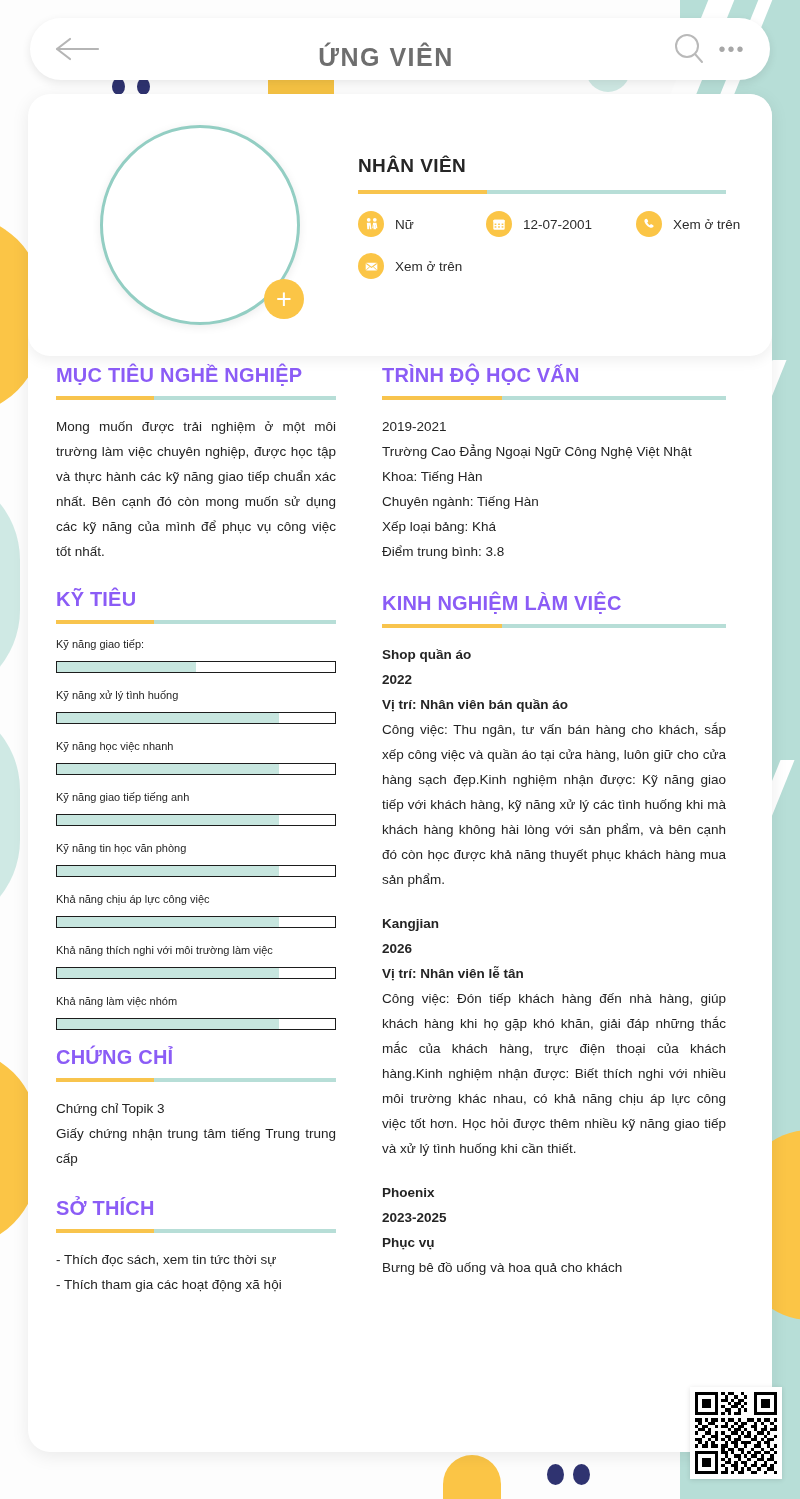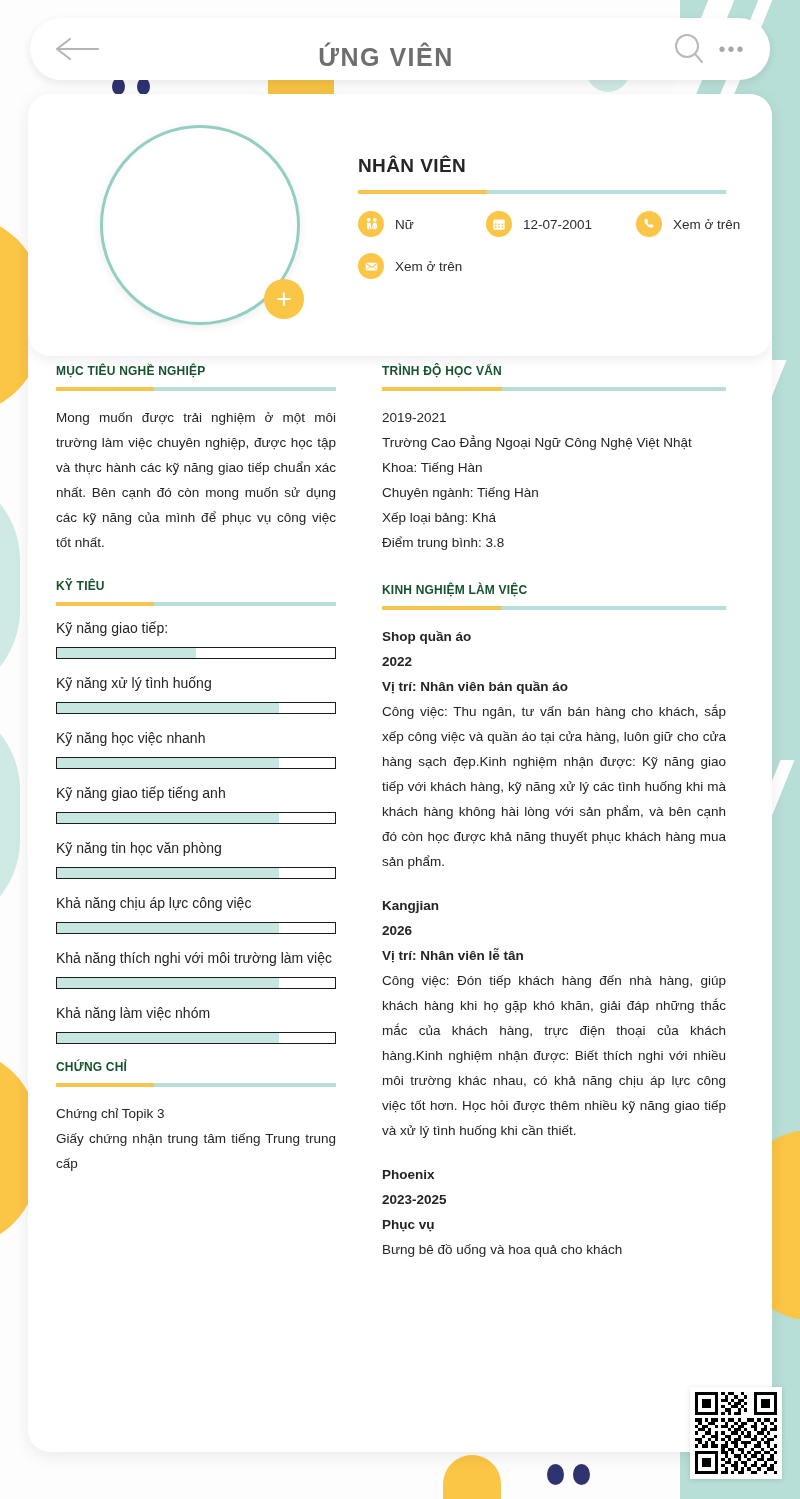--- a/index.html
+++ b/index.html
@@ -121,35 +121,35 @@
   .ic svg{ display:block; }
   .info-text{ font-size:13.5px; color:#2b2b2b; white-space:nowrap; }
 
   
   .cols{ position:absolute; left:0; top:270px; width:744px; display:flex; }
   .col-left{ width:330px; padding:0 22px 0 28px; }
   .col-right{ width:414px; padding:0 46px 0 24px; }
 
   .sec{ margin-bottom:4px; }
   .sec-title{
-    font-size:12px; font-weight:bold; color:#14532d; letter-spacing:.2px;
+    font-size:20px; font-weight:bold; color:#8b5cf6; letter-spacing:.2px;
   }
   .sec-rule{ display:flex; height:4px; margin:9px 0 14px 0; }
   .sec-rule .y{ width:35%; background:#f8c44d; }
   .sec-rule .t{ flex:1; background:#b7ded7; }
 
   .para{
     font-size:13.5px; line-height:25px; color:#242424; text-align:justify;
   }
   .line{ font-size:13.5px; line-height:25px; color:#242424; }
   .line.b{ font-weight:bold; }
   .blk{ margin-bottom:19px; }
 
   .skill{ margin-bottom:16px; }
-  .skill-label{ font-size:14px; color:#242424; margin-bottom:11px; }
+  .skill-label{ font-size:11px; color:#242424; margin-bottom:11px; }
   .bar{
     height:12px; border:1px solid #1d1d1d; background:#ffffff; position:relative;
   }
   .bar-fill{ position:absolute; left:0; top:0; bottom:0; background:#c7e6df; }
 
   
   .footer-copy{
     position:absolute; left:612px; top:1514px; z-index:8;
     font-family:"Liberation Mono", monospace; font-size:13px; color:#8e8e8e;
   }
@@ -395,20 +395,29 @@
         <div class="sec" style="margin-top:16px;">
           <div class="sec-title">CHỨNG CHỈ</div>
           <div class="sec-rule">
               <div class="y"></div>
               <div class="t"></div>
             </div>
           <div class="line">Chứng chỉ Topik 3</div>
           <div class="para">Giấy chứng nhận trung tâm tiếng Trung trung cấp</div>
         </div>
 
+        <div class="sec" style="margin-top:26px;">
+          <div class="sec-title">SỞ THÍCH</div>
+          <div class="sec-rule">
+              <div class="y"></div>
+              <div class="t"></div>
+            </div>
+          <div class="line">- Thích đọc sách, xem tin tức thời sự</div>
+          <div class="line">- Thích tham gia các hoạt động xã hội</div>
+        </div>
       </div>
 
       <div class="col-right">
 
         <div class="sec">
           <div class="sec-title">TRÌNH ĐỘ HỌC VẤN</div>
           <div class="sec-rule">
               <div class="y"></div>
               <div class="t"></div>
             </div>

